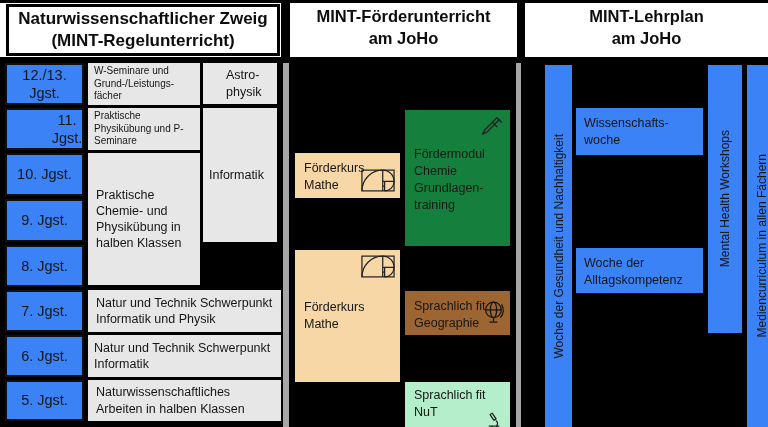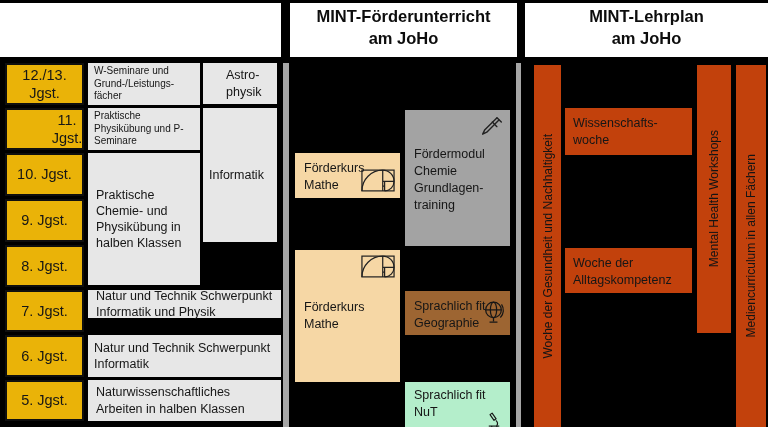--- a/index.html
+++ b/index.html
@@ -11,52 +11,58 @@
   
   .header-band{left:0;top:0;width:768px;height:57px;background:#ffffff;}
   .topline{left:0;top:0;width:768px;height:3px;background:#000;}
   .hdr-vbar{top:0;height:57px;background:#000;}
   .hdr{font-weight:bold;text-align:center;line-height:1.32;color:#0d0d0d;}
   .hdr-left-box{left:6px;top:4px;width:274px;height:52px;background:#fff;border:3px solid #000;
     display:flex;align-items:center;justify-content:center;font-size:17px;}
   .hdr-mid{left:290px;top:6px;width:227px;font-size:16.5px;}
   .hdr-right{left:525px;top:6px;width:243px;font-size:16.5px;}
   
-  .label-box{left:5px;width:79px;background:#eab308;border:2px solid #0f0f0f;
+  .label-box{left:5px;width:79px;background:#3b82f6;border:2px solid #0f0f0f;
     display:flex;align-items:center;justify-content:center;text-align:center;
     font-size:14.5px;line-height:1.25;}
   .cell{background:#e7e7e7;display:flex;align-items:center;
     font-size:12.5px;line-height:1.3;padding:4px 6px;}
   .cell.small{font-size:10px;line-height:1.28;}
   .divider{top:63px;height:364px;background:#a6a6a6;}
   
   .fbox{display:block;font-size:12.5px;line-height:1.35;}
   .orange{background:#f6d7a5;}
-  .pink{background:#a3a3a3;}
+  .pink{background:#15803d;}
   .brown{background:#9d6532;}
   .green{background:#b4eecb;}
   .fbox .txt{position:absolute;left:9px;}
   .icon{position:absolute;}
   
-  .rgray{background:#c2410c;}
+  .rgray{background:#3b82f6;margin-left:11px;}
   .vbar{display:flex;align-items:center;justify-content:center;}
   .vtxt{writing-mode:vertical-rl;transform:rotate(180deg);font-size:12px;white-space:nowrap;color:#141414;}
   .rbox{padding:7px 8px;font-size:12.5px;line-height:1.38;}
   svg{display:block;}
 </style>
 </head>
 <body>
 
 <div id="stage">
 
   <div class="abs header-band"></div>
   <div class="abs topline"></div>
   <div class="abs hdr-vbar" style="left:281px;width:9px;"></div>
   <div class="abs hdr-vbar" style="left:517px;width:8px;"></div>
 
+  <div class="abs hdr-left-box hdr">
+    <div>
+      <div>Naturwissenschaftlicher Zweig</div>
+      <div>(MINT-Regelunterricht)</div>
+    </div>
+  </div>
   <div class="abs hdr hdr-mid">
     <div>MINT-Förderunterricht</div>
     <div>am JoHo</div>
   </div>
   <div class="abs hdr hdr-right">
     <div>MINT-Lehrplan</div>
     <div>am JoHo</div>
   </div>
 
   <div class="abs label-box" style="top:63px;height:42px;">12./13. Jgst.</div>
@@ -66,21 +72,21 @@
   <div class="abs label-box" style="top:245px;height:42px;">8. Jgst.</div>
   <div class="abs label-box" style="top:290px;height:42px;">7. Jgst.</div>
   <div class="abs label-box" style="top:335px;height:42px;">6. Jgst.</div>
   <div class="abs label-box" style="top:380px;height:41px;">5. Jgst.</div>
 
   <div class="abs cell small" style="left:88px;top:63px;width:112px;height:42px;">W-Seminare und Grund-/Leistungs-fächer</div>
   <div class="abs cell" style="left:203px;top:63px;width:74px;height:41px;padding-left:23px;">Astro-physik</div>
   <div class="abs cell small" style="left:88px;top:108px;width:112px;height:42px;">Praktische Physikübung und P-Seminare</div>
   <div class="abs cell" style="left:203px;top:108px;width:74px;height:134px;">Informatik</div>
   <div class="abs cell" style="left:88px;top:153px;width:112px;height:132px;padding-left:8px;">Praktische Chemie- und Physikübung in halben Klassen</div>
-  <div class="abs cell" style="left:88px;top:290px;width:193px;height:28px;padding-left:8px;">Natur und Technik Schwerpunkt Informatik und Physik</div>
+  <div class="abs cell" style="left:88px;top:290px;width:193px;height:42px;padding-left:8px;">Natur und Technik Schwerpunkt Informatik und Physik</div>
   <div class="abs cell" style="left:88px;top:335px;width:193px;height:42px;">Natur und Technik Schwerpunkt Informatik</div>
   <div class="abs cell" style="left:88px;top:380px;width:193px;height:41px;padding-left:8px;">Naturwissenschaftliches Arbeiten in halben Klassen</div>
 
   <div class="abs divider" style="left:283px;width:6px;"></div>
   <div class="abs divider" style="left:516px;width:5px;"></div>
 
   <div class="abs fbox orange" style="left:295px;top:153px;width:105px;height:45px;">
     <span class="txt" style="top:7px;width:70px;">Förderkurs Mathe</span>
     <span class="icon" style="right:5px;bottom:6px;">
       <svg width="34" height="23" viewBox="0 0 36 24" fill="none" stroke="#222" stroke-width="1.3">

